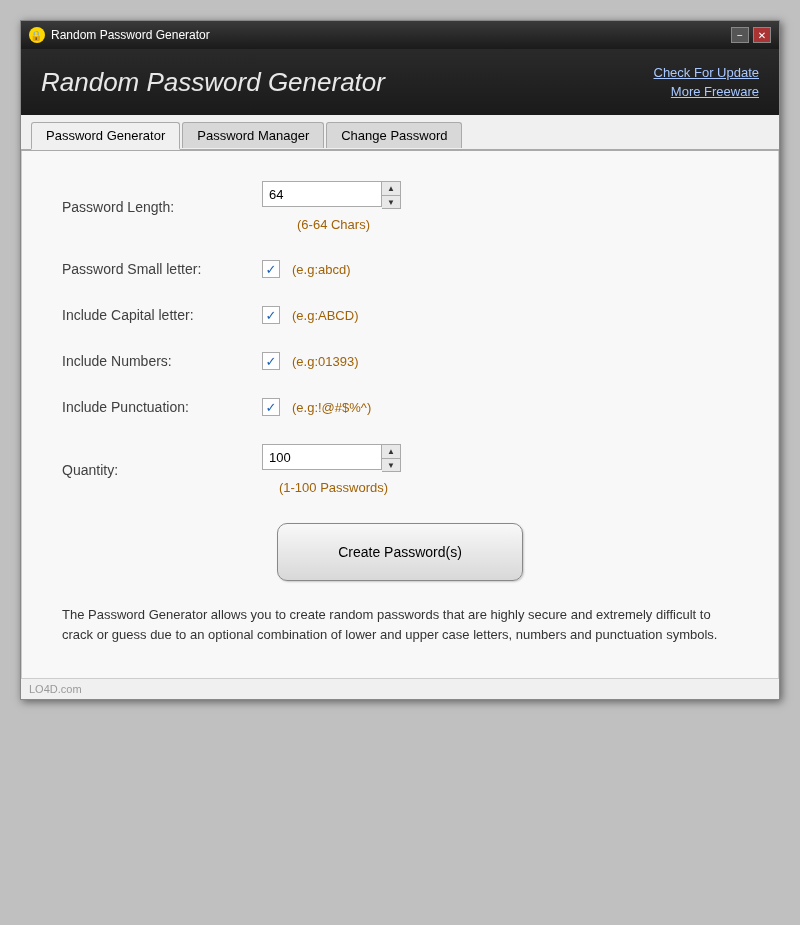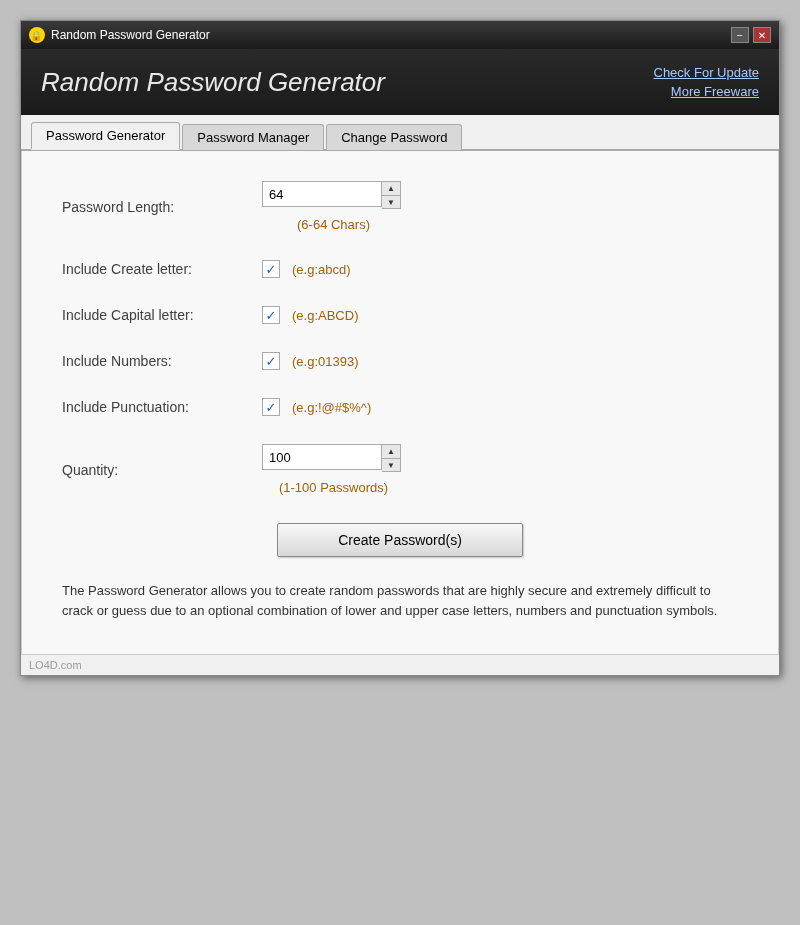--- a/index.html
+++ b/index.html
@@ -107,21 +107,21 @@
       color: #a8c8ff;
       text-decoration: underline;
       cursor: pointer;
       font-size: 13px;
     }
 
     .tabs-area {
       background: #f0f0f0;
       border-bottom: 2px solid #aaa;
       display: flex;
-      align-items: flex-end;
+      align-items: flex-start;
       padding: 6px 10px 0 10px;
       gap: 2px;
     }
 
     .tab {
       padding: 5px 14px;
       background: #d8d8d8;
       border: 1px solid #aaa;
       border-bottom: none;
       cursor: pointer;
@@ -238,25 +238,25 @@
     .checkbox-input {
       width: 18px;
       height: 18px;
       cursor: pointer;
       accent-color: #1a5fb4;
     }
 
     .create-btn {
       display: block;
       margin: 20px auto 20px auto;
-      padding: 8px 60px;
+      padding: 20px 60px;
       font-size: 14px;
       background: linear-gradient(to bottom, #f8f8f8, #d8d8d8);
       border: 1px solid #888;
-      border-radius: 2px;
+      border-radius: 10px;
       cursor: pointer;
       box-shadow: 1px 1px 2px rgba(0,0,0,0.2);
     }
 
     .description-text {
       font-size: 13px;
       color: #333;
       line-height: 1.5;
       padding: 4px 0;
     }
@@ -316,21 +316,21 @@
           <div class="spinner-buttons">
             <button class="spinner-btn">▲</button>
             <button class="spinner-btn">▼</button>
           </div>
         </div>
         <span class="hint-text">(6-64 Chars)</span>
       </div>
     </div>
 
     <div class="form-row">
-      <div class="form-label">Include Create letter:</div>
+      <div class="form-label">Password Small letter:</div>
       <div class="checkbox-group">
         <input type="checkbox" class="checkbox-input" checked="" style="">
         <span class="hint-text">(e.g:abcd)</span>
       </div>
     </div>
 
     <div class="form-row">
       <div class="form-label">Include Capital letter:</div>
       <div class="checkbox-group">
         <input type="checkbox" class="checkbox-input" checked="" style="">

